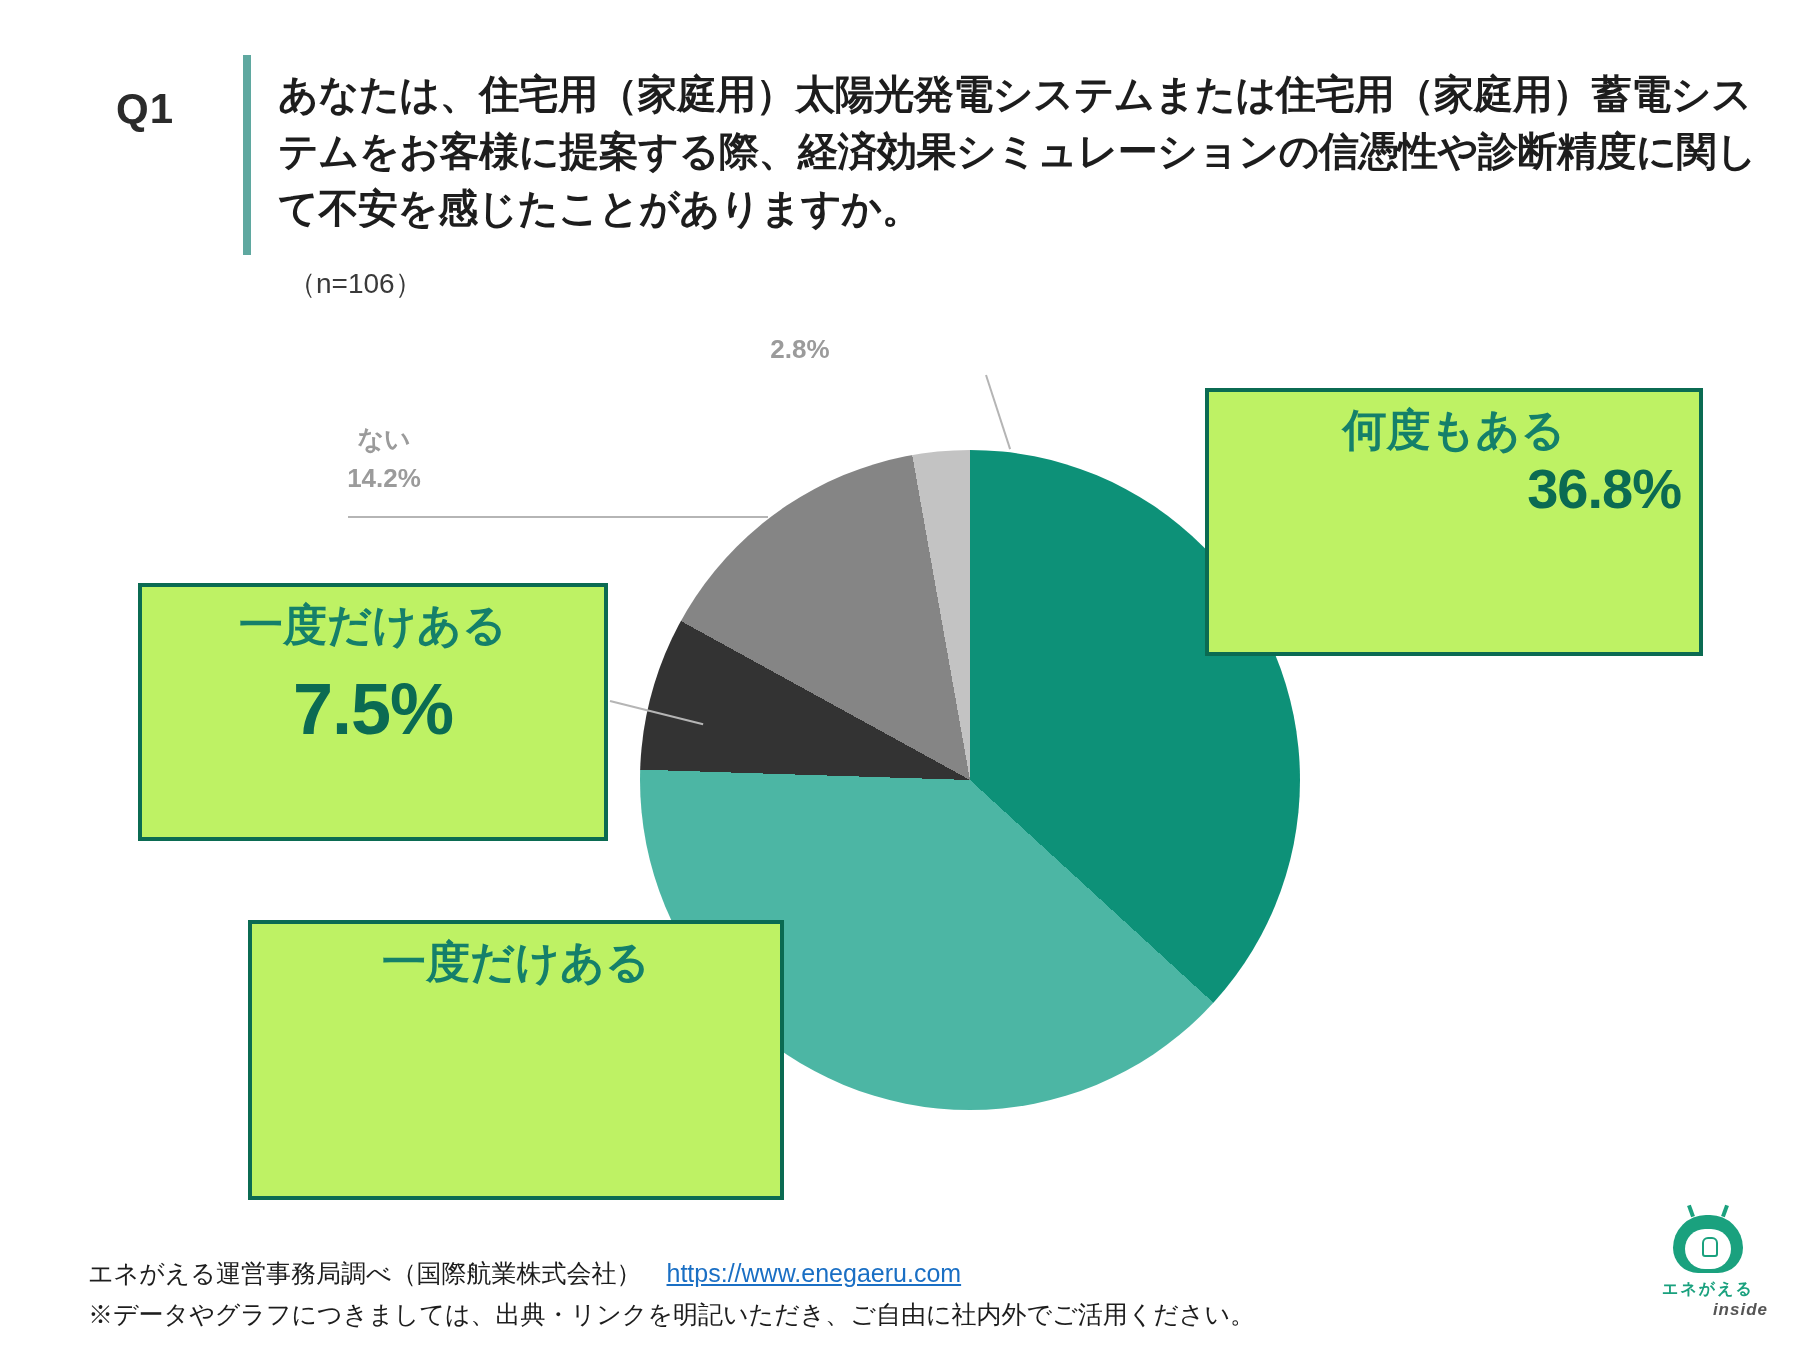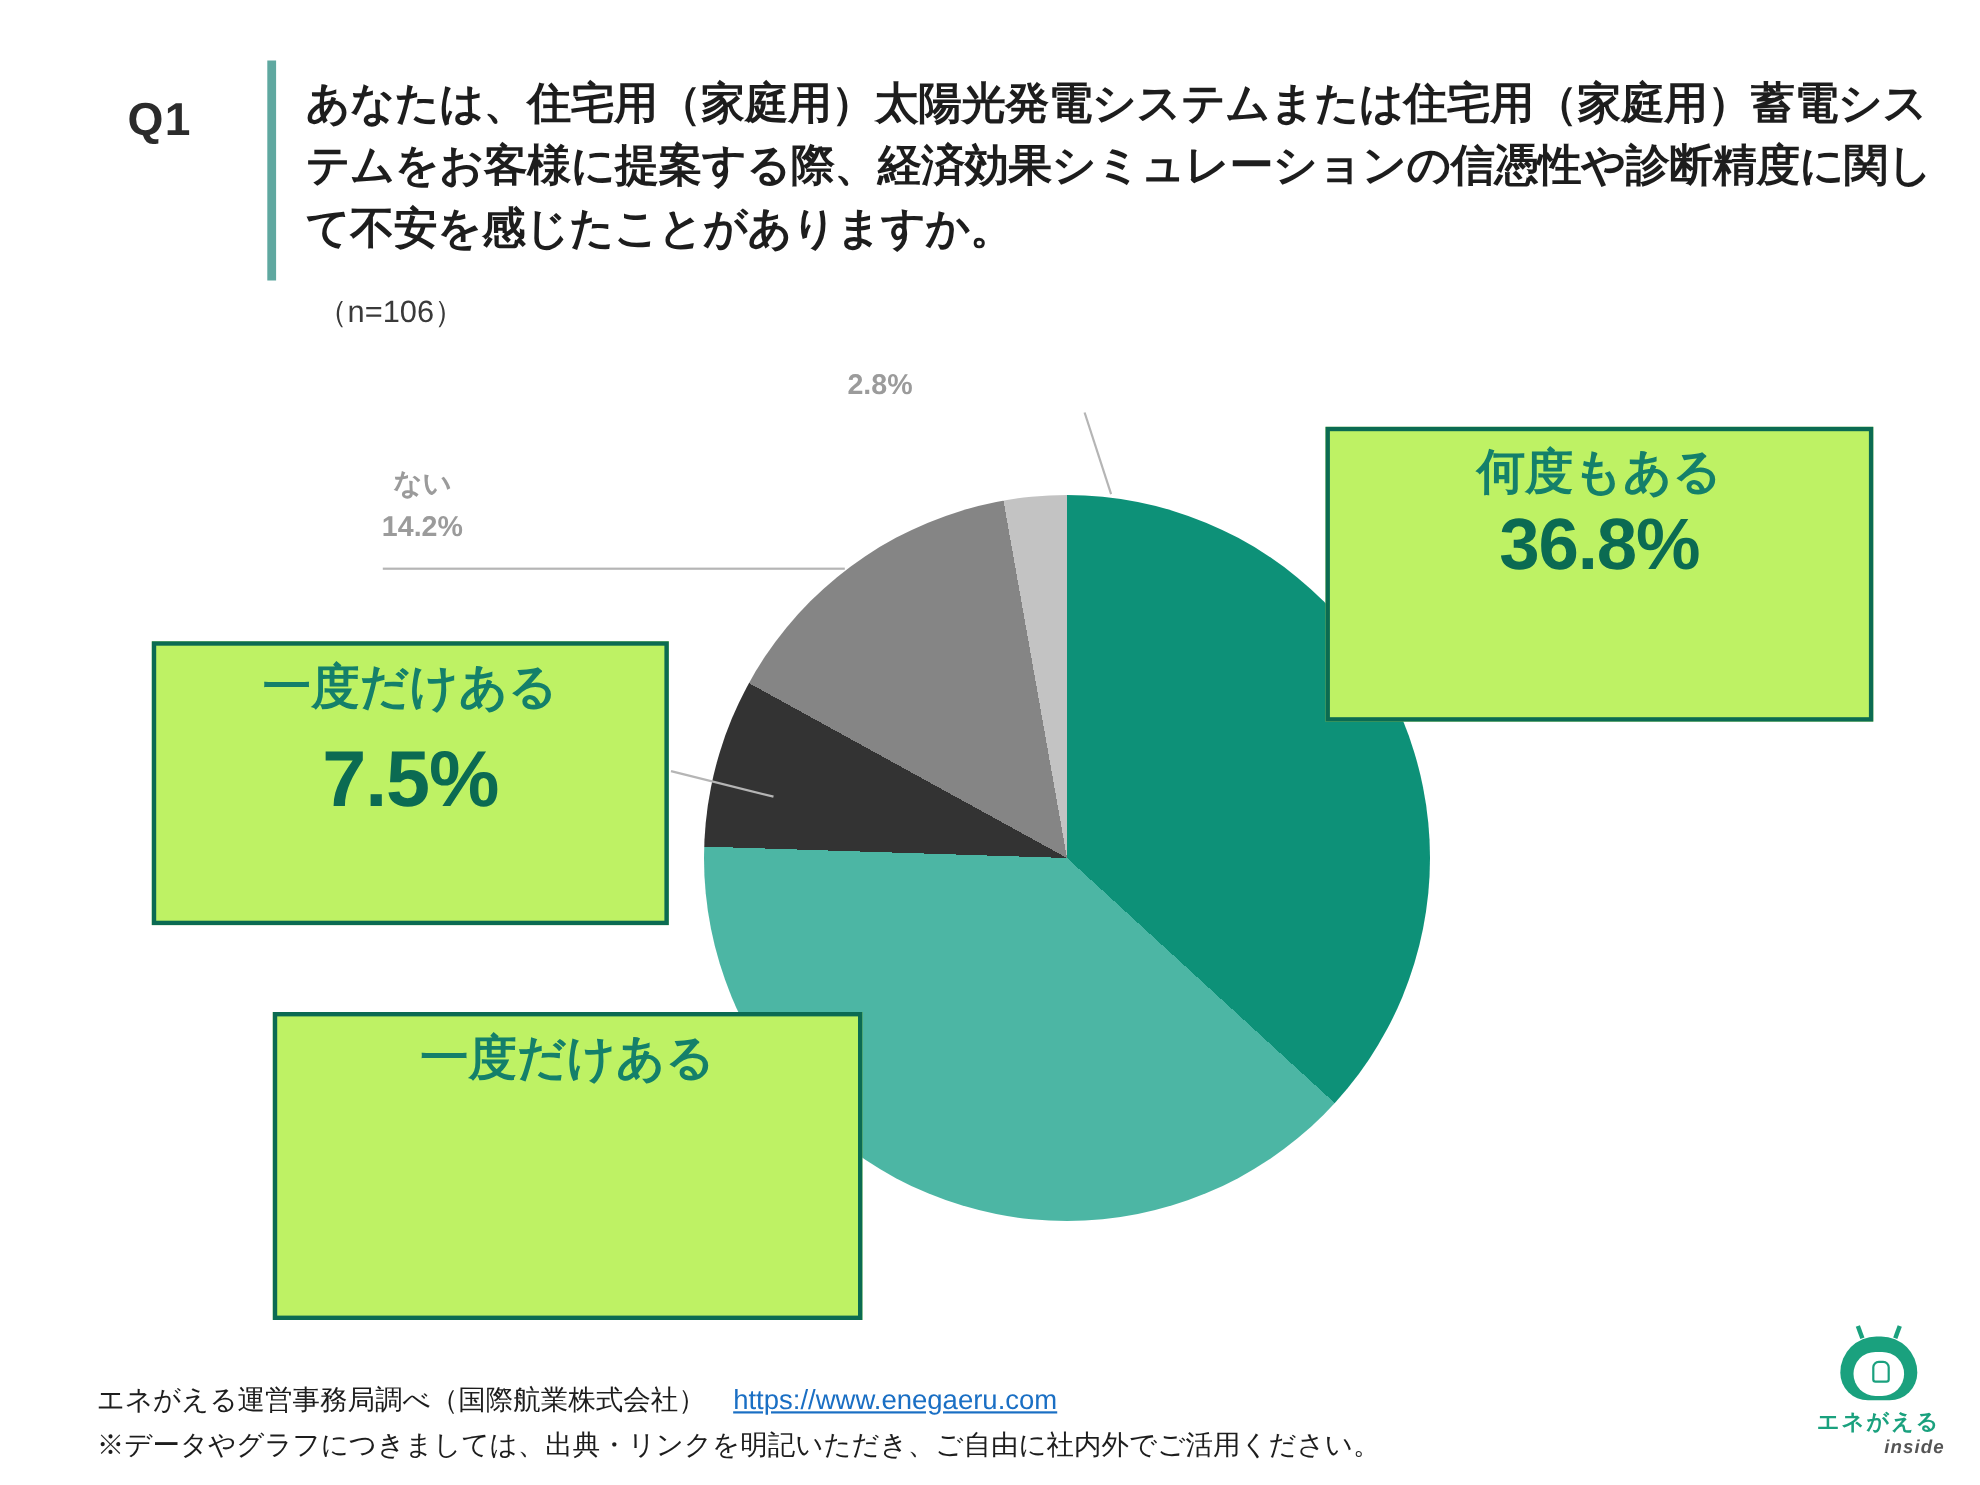--- a/index.html
+++ b/index.html
@@ -101,21 +101,21 @@
   }
   .callout .cval {
     font-size: 76px;
     font-weight: bold;
     color: #0b6b52;
     line-height: 1.15;
     letter-spacing: -1px;
   }
 
   #callout-0 { left: 1205px; top: 388px; width: 498px; height: 268px; }
-  #callout-0 .cval { font-size: 66px; }
+  #callout-0 .cval { font-size: 56px; text-align: right; }
   #callout-1 { left: 138px; top: 583px; width: 470px; height: 258px; }
   #callout-1 .cval { font-size: 72px; margin-top: 16px; }
   #callout-2 { left: 248px; top: 920px; width: 536px; height: 280px; }
   #callout-2 .cval { font-size: 92px; }
 
   
   .footer {
     position: absolute;
     left: 88px;
     top: 1253px;
@@ -165,21 +165,21 @@
   }
   .logo-antenna-l, .logo-antenna-r {
     position: absolute;
     width: 4px; height: 12px;
     background: #1aa17e;
     top: 0px;
   }
   .logo-antenna-l { left: 24px; transform: rotate(-20deg); }
   .logo-antenna-r { left: 58px; transform: rotate(20deg); }
   .logo-t1 {
-    font-size: 20px;
+    font-size: 16px;
     color: #1aa17e;
     font-weight: bold;
     letter-spacing: 2px;
     margin-top: 2px;
   }
   .logo-t2 {
     font-size: 17px;
     color: #555;
     font-style: italic;
     font-weight: bold;

